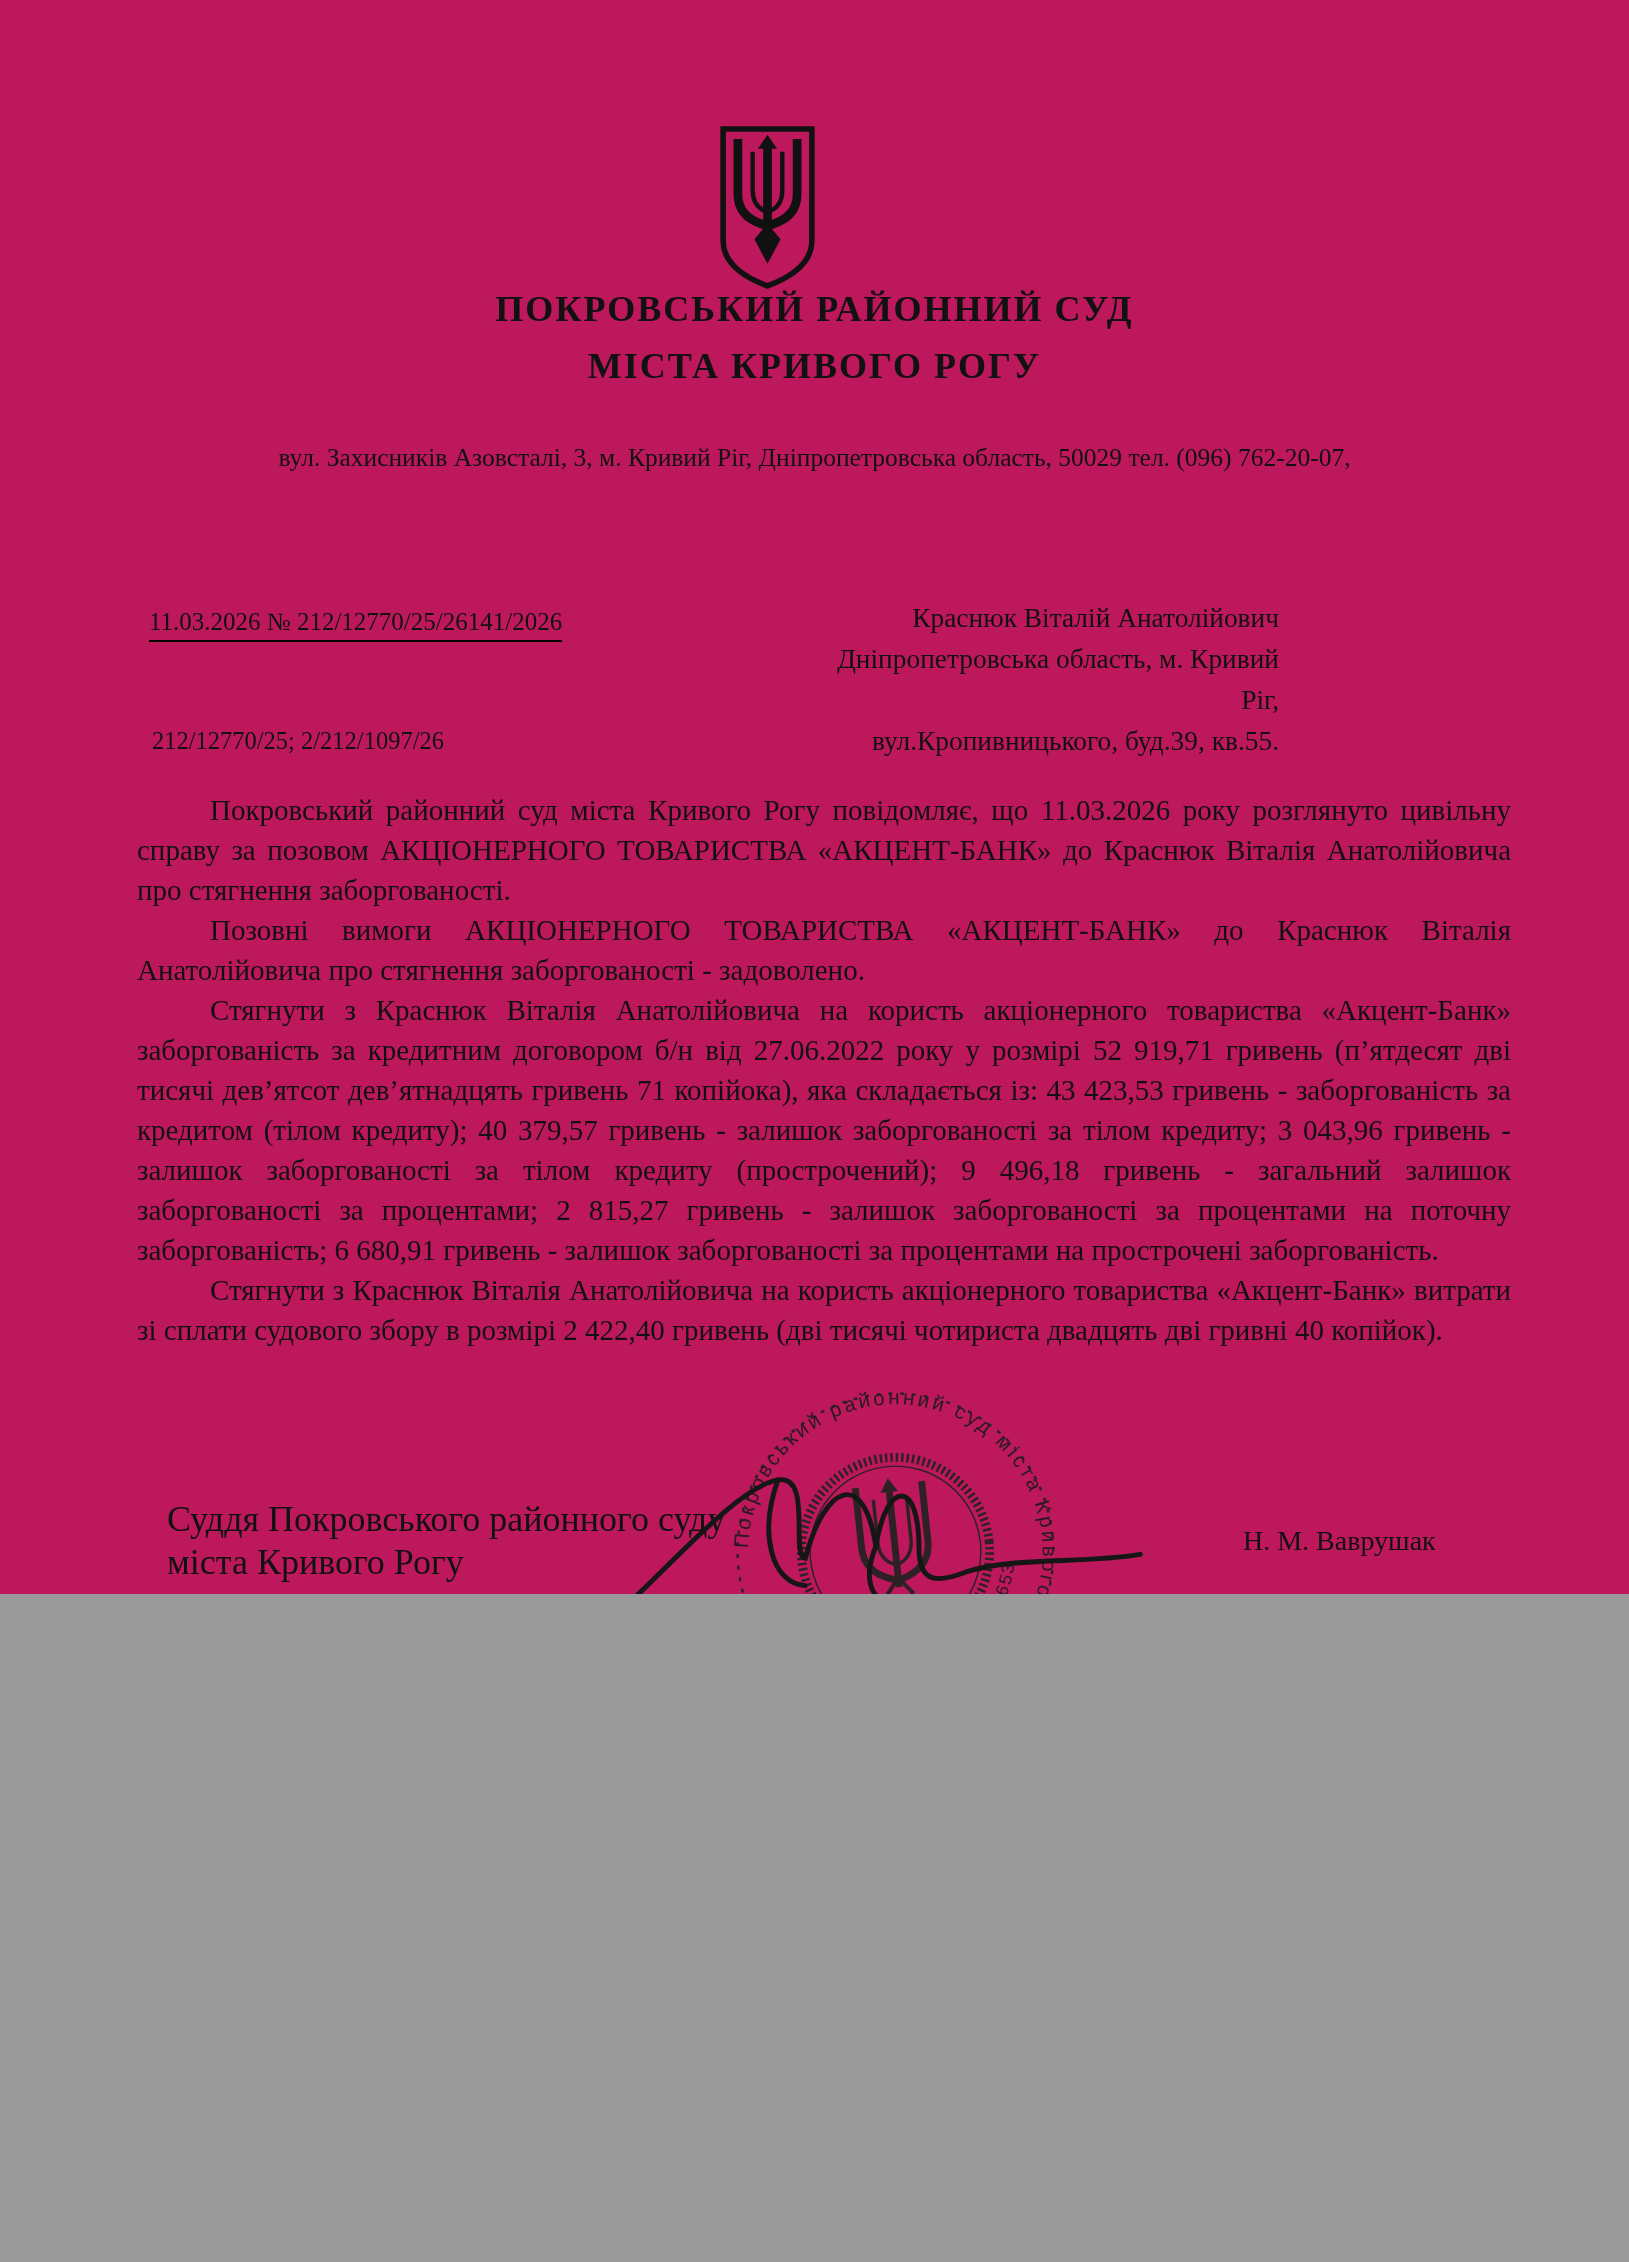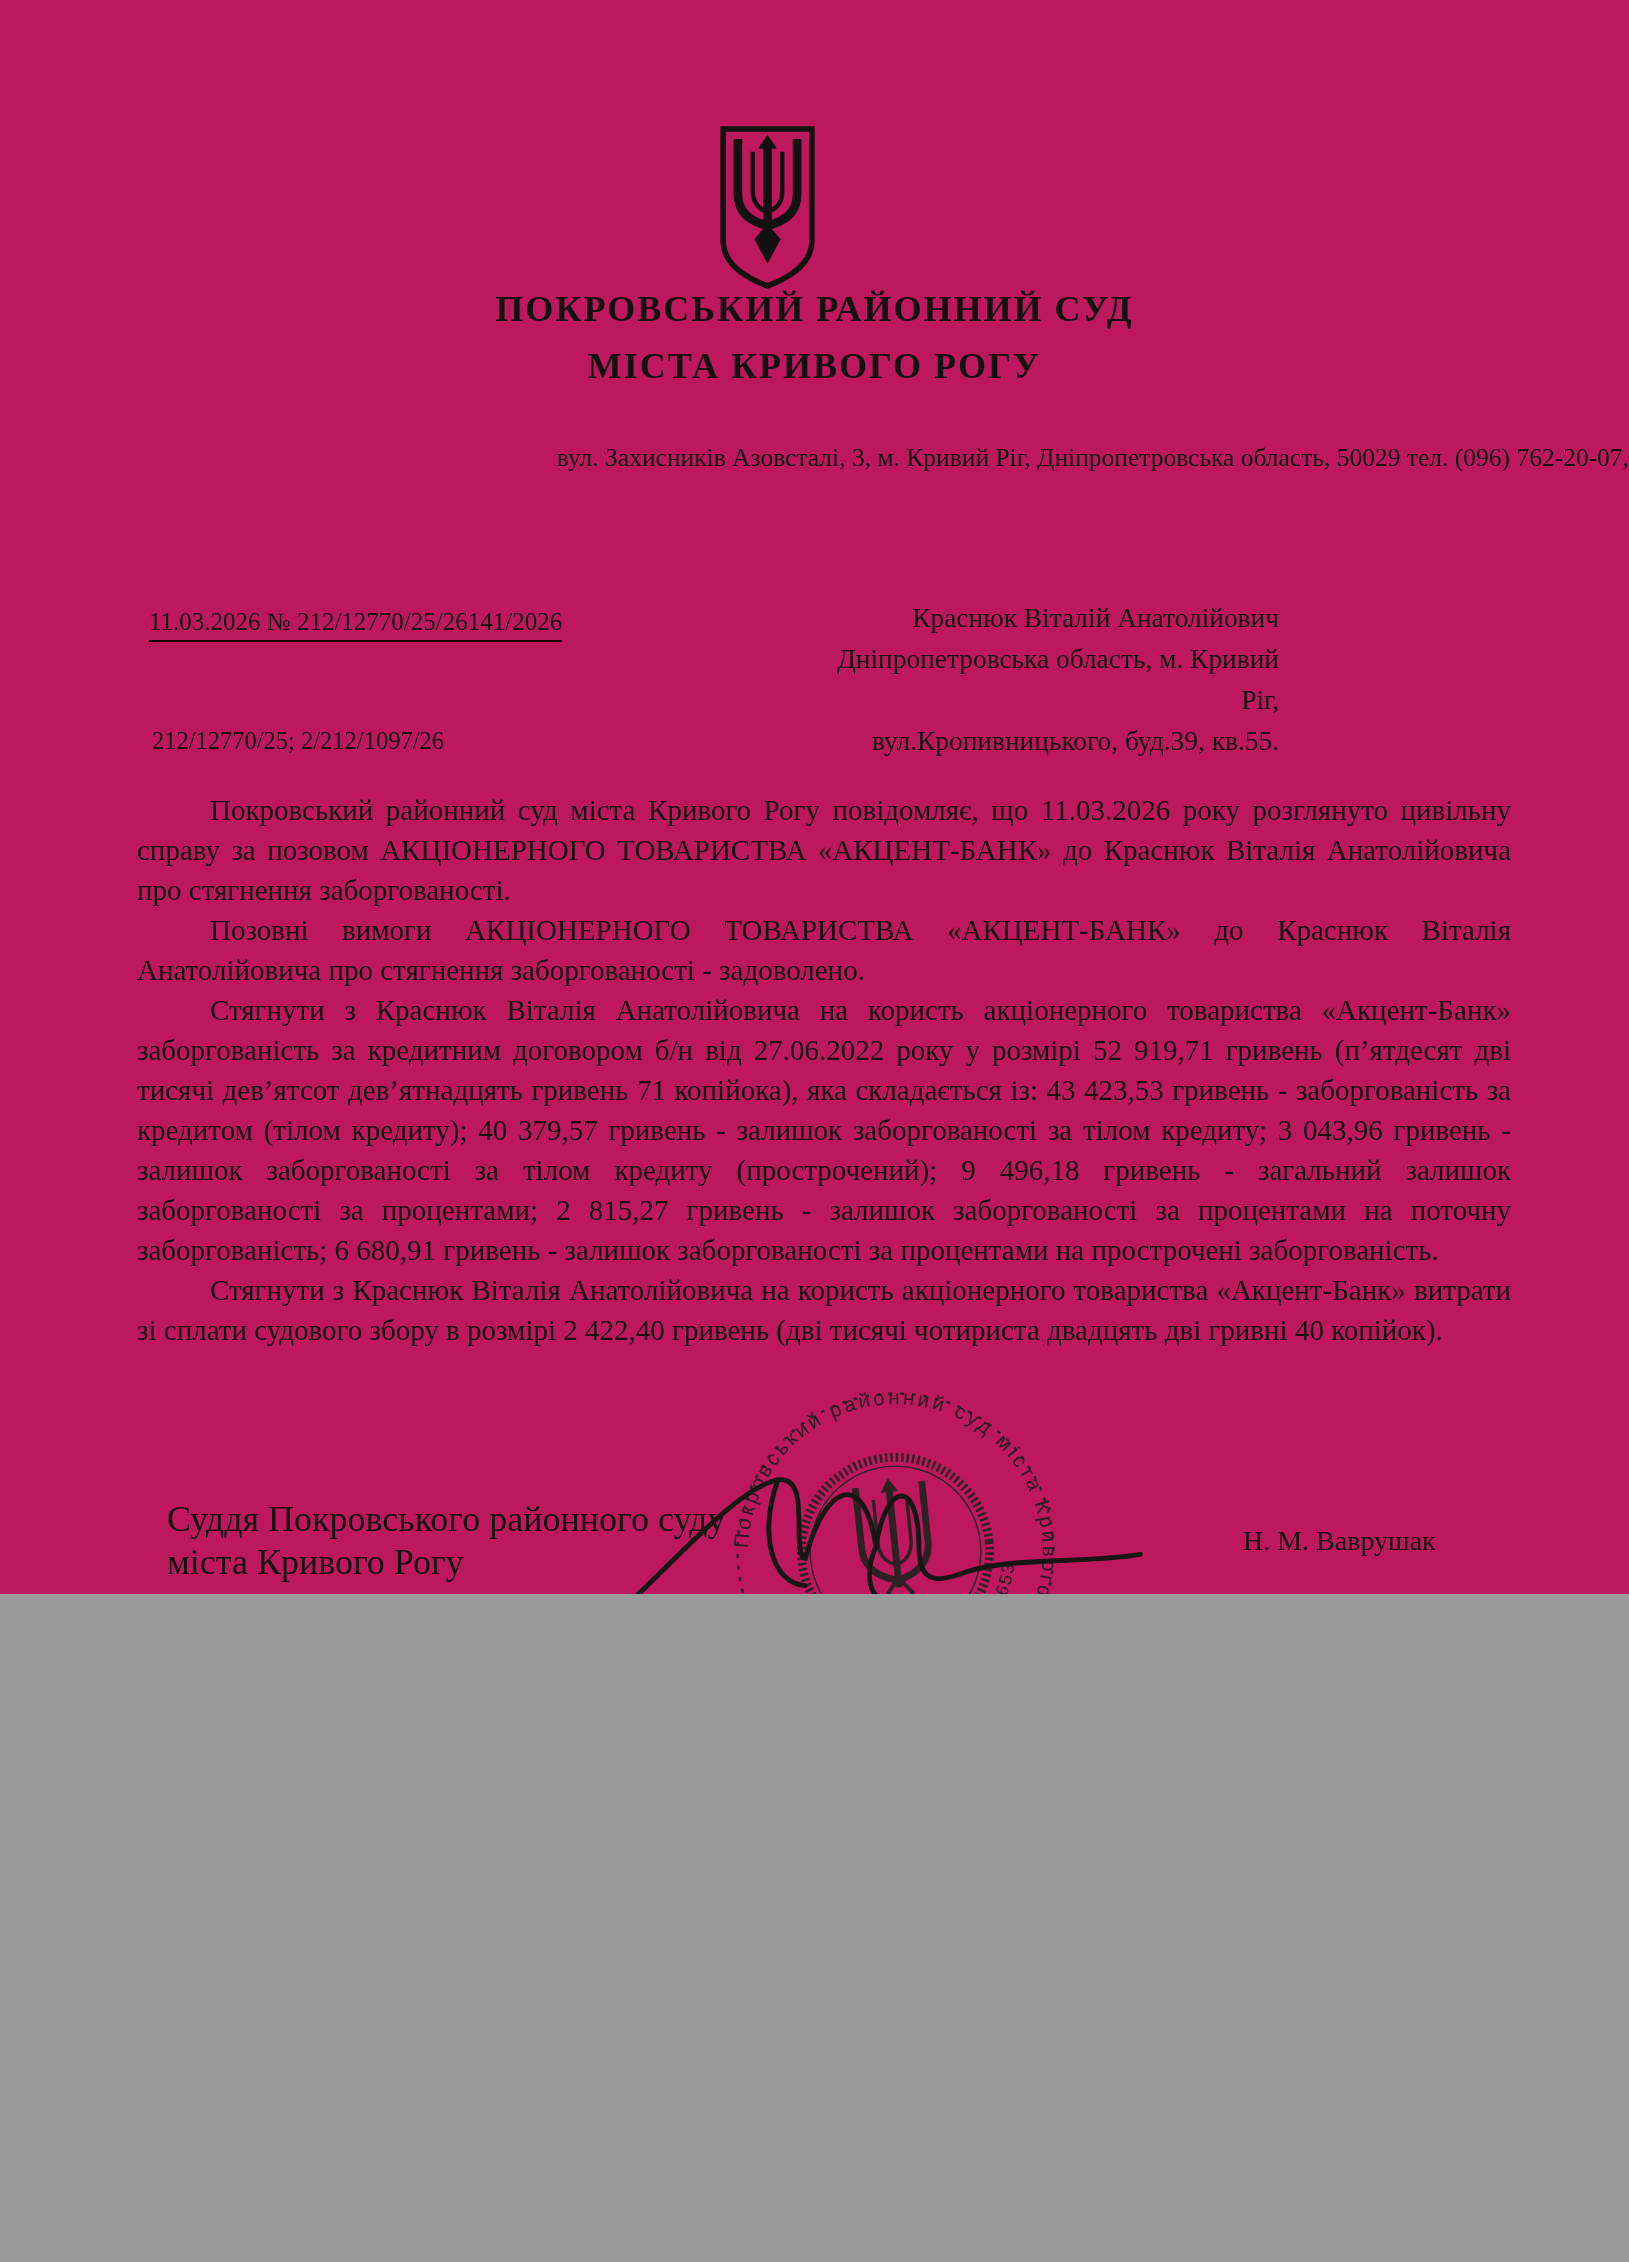--- a/index.html
+++ b/index.html
@@ -5,21 +5,21 @@
   html,body{margin:0;padding:0;background:#9a9a9a;}
   .page{
     position:relative;width:1629px;height:1594px;background:#be185d;
     font-family:"Liberation Serif",serif;color:#111;margin:0 auto;overflow:hidden;
   }
   .emblem{position:absolute;left:716px;top:123px;}
   .title{position:absolute;left:0;width:100%;text-align:center;font-weight:bold;
          font-size:36px;letter-spacing:2px;}
   .title1{top:288px;}
   .title2{top:345px;}
-  .addr{position:absolute;left:0;width:100%;text-align:right;font-size:25.5px;}
+  .addr{position:absolute;left:0;width:100%;text-align:center;font-size:25.5px;}
   .addr1{top:443px;}
   .addr2{top:484px;}
   .u{text-decoration:underline;}
   .refline{position:absolute;left:149px;top:608px;font-size:25px;
            border-bottom:2.9px solid #000;padding-bottom:3.9px;}
   .recipient{position:absolute;left:828px;top:598px;width:451px;text-align:right;
              font-size:27.4px;line-height:41px;}
   .casenums{position:absolute;left:152px;top:727px;font-size:24.5px;}
   .bodytext{position:absolute;left:137px;top:790px;width:1374px;font-size:29px;
             line-height:40px;text-align:justify;}

